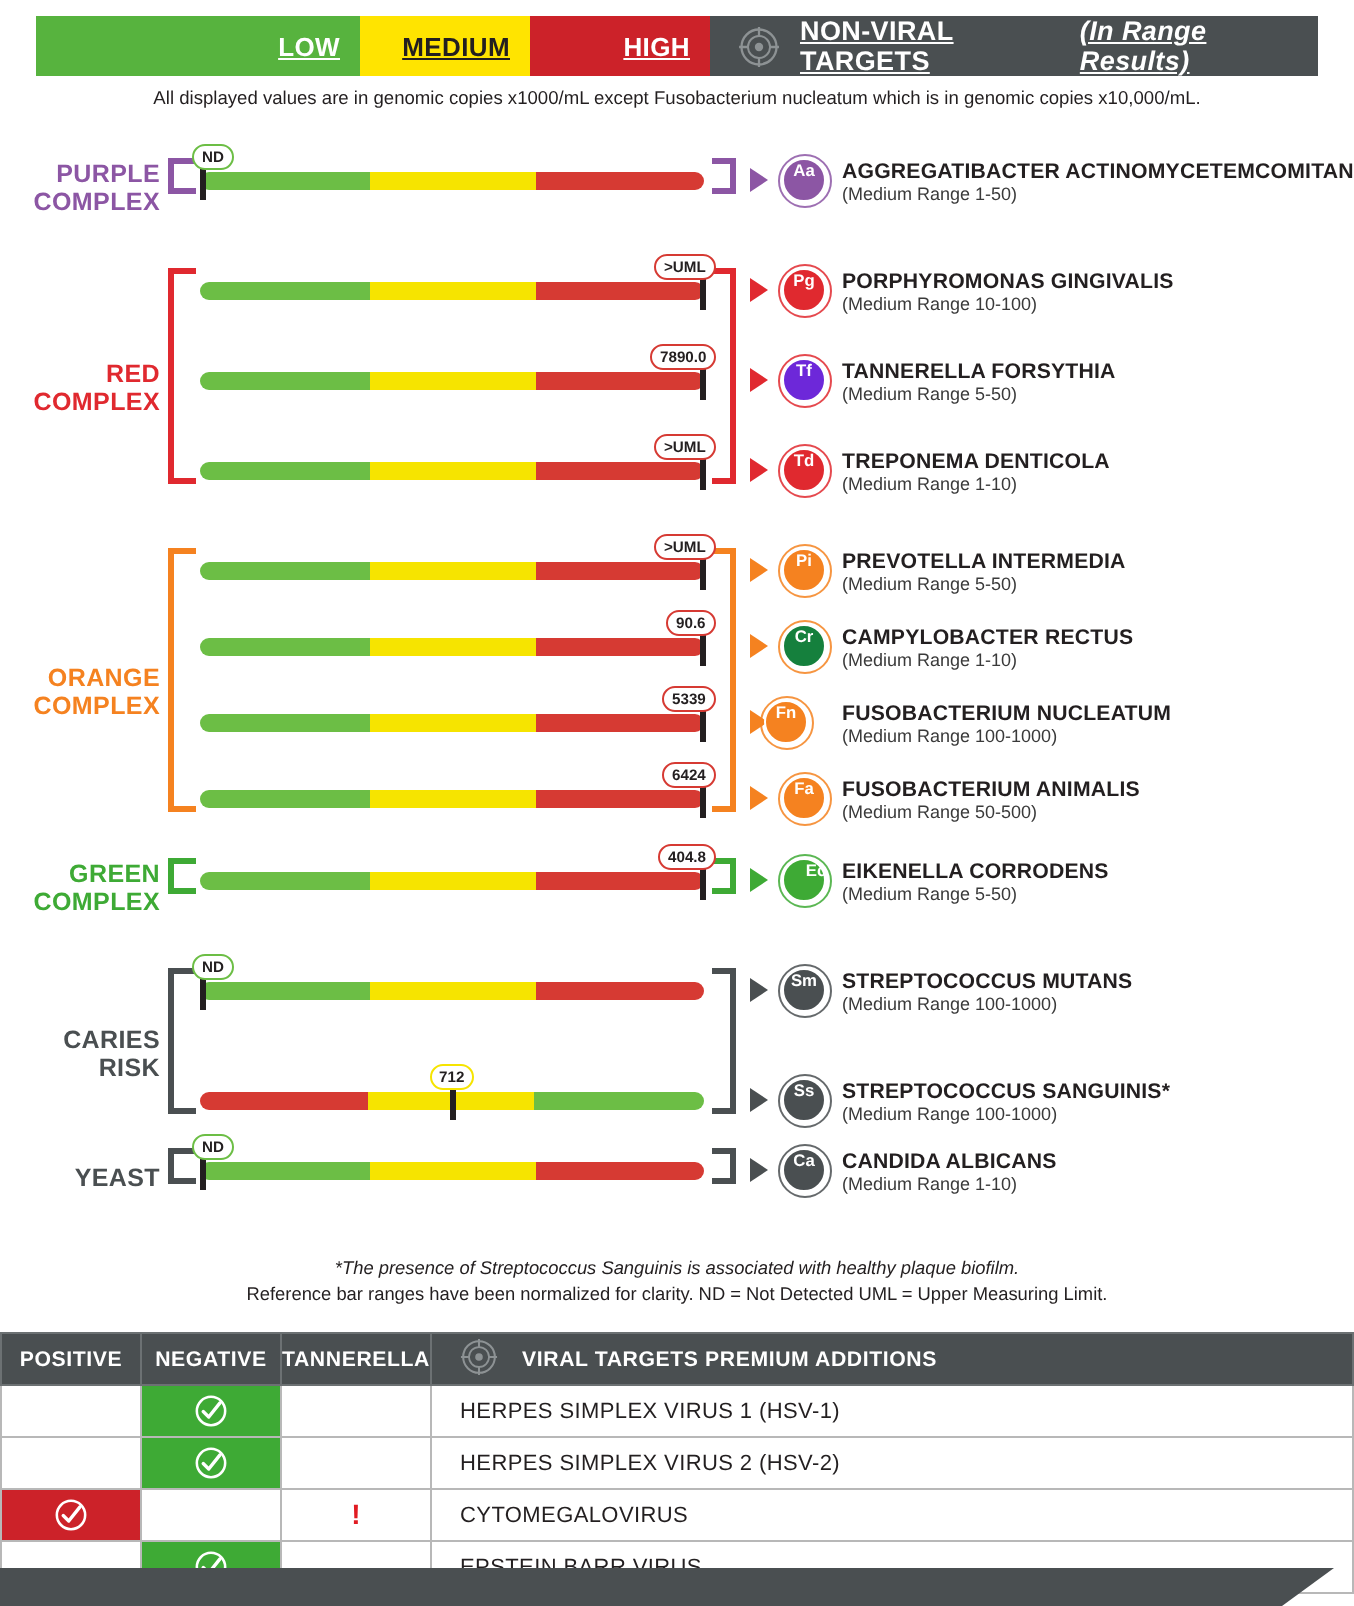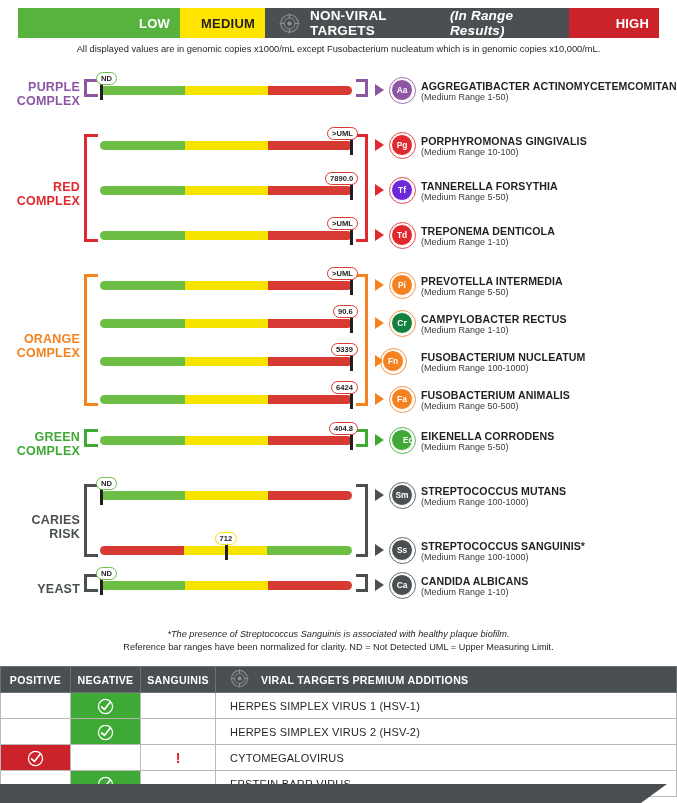--- a/index.html
+++ b/index.html
@@ -16,20 +16,21 @@
   
   .legend {
     position: absolute; left: 18px; top: 8px;
     width: 641px; height: 30px;
     display: flex; align-items: stretch;
   }
   .legend-seg {
     display: flex; align-items: center; justify-content: flex-end;
     font-size: 13px; font-weight: bold; letter-spacing: .2px;
     padding-right: 10px;
+    text-decoration: underline;
   }
   .seg-low    { width: 162px; background:#57b33e; color:#fff; }
   .seg-med    { width: 85px;  background:#ffe400; color:#231f20; }
   .seg-high   { width: 90px;  background:#cc2229; color:#fff; }
   .seg-title  {
     flex: 1; background:#4a4f51; color:#fff;
     justify-content: flex-start; padding-left: 0; gap:10px;
     font-size: 13.5px;
   }
   .seg-title .tgt { margin-left: 14px; display:flex; align-items:center; }
@@ -75,21 +76,21 @@
     border-radius:7px; font-size:7.6px; font-weight:bold;
     padding:1px 4px 1px; line-height:9px; white-space:nowrap;
     text-align:center; color:#231f20;
   }
 
   .tri { position:absolute; width:0; height:0;
          border-top:6px solid transparent; border-bottom:6px solid transparent; }
 
   .codecircle {
     position:absolute; width:22px; height:22px; border-radius:50%;
-    display:flex; align-items:center; justify-content:center;
+    display:flex; align-items:flex-start; justify-content:center;
     color:#fff; font-size:8.4px; font-weight:bold;
     border:1.6px solid #fff;
   }
   .codecircle::after{
     content:""; position:absolute; left:-3.2px; top:-3.2px;
     width:25px; height:25px; border-radius:50%; border:1.4px solid currentColor;
     opacity:.85;
   }
 
   .orgname {
@@ -136,36 +137,36 @@
 </style>
 </head>
 <body>
 
 <div class="legend">
   <div class="legend-seg seg-low">
       <span>LOW</span>
     </div>
   <div class="legend-seg seg-med">
       <span>MEDIUM</span>
+    </div>
+  <div class="legend-seg seg-high">
+      <span>HIGH</span>
     </div>
   <div class="legend-seg seg-title">
     <span class="tgt">
       <svg width="21" height="21" viewBox="0 0 24 24">
         <circle cx="12" cy="12" r="10" fill="none" stroke="#8d9294" stroke-width="1.3"></circle>
         <circle cx="12" cy="12" r="6.3" fill="none" stroke="#8d9294" stroke-width="1.1"></circle>
         <circle cx="12" cy="12" r="2.4" fill="#8d9294"></circle>
         <path d="M12 0.6V6 M12 18V23.4 M0.6 12H6 M18 12H23.4" stroke="#8d9294" stroke-width="1.3"></path>
       </svg>
     </span>
     <span class="nv-main">NON-VIRAL TARGETS</span>
     <span class="nv-sub">(In Range Results)</span>
   </div>
-  <div class="legend-seg seg-high">
-      <span>HIGH</span>
-    </div>
 </div>
 
 <div class="subnote">All displayed values are in genomic copies x1000/mL except Fusobacterium nucleatum which is in genomic copies x10,000/mL.</div>
 
 <div class="panel" id="panel">
     <div class="grouplabel" style="color: rgb(140, 86, 164); top: 80px;">
       <div>PURPLE</div>
       <div>COMPLEX</div>
     </div>
     <div class="bracket" style="border-color: rgb(140, 86, 164); top: 79px; height: 18px;"></div>
@@ -360,21 +361,21 @@
 <div class="footnotes">
   <div class="fn1">*The presence of Streptococcus Sanguinis is associated with healthy plaque biofilm.</div>
   <div class="fn2">Reference bar ranges have been normalized for clarity. ND = Not Detected UML = Upper Measuring Limit.</div>
 </div>
 
 <table class="vtable">
   <thead>
     <tr class="vthead">
       <th class="c-pos">POSITIVE</th>
       <th class="c-neg">NEGATIVE</th>
-      <th class="c-att">SANGUINIS</th>
+      <th class="c-att">TANNERELLA</th>
       <th class="c-name">
         <div class="inner">
           <span>
             <svg width="19" height="19" viewBox="0 0 24 24">
               <circle cx="12" cy="12" r="10" fill="none" stroke="#8d9294" stroke-width="1.3"></circle>
               <circle cx="12" cy="12" r="6.3" fill="none" stroke="#8d9294" stroke-width="1.1"></circle>
               <circle cx="12" cy="12" r="2.4" fill="#8d9294"></circle>
               <path d="M12 0.6V6 M12 18V23.4 M0.6 12H6 M18 12H23.4" stroke="#8d9294" stroke-width="1.3"></path>
             </svg>
           </span>

